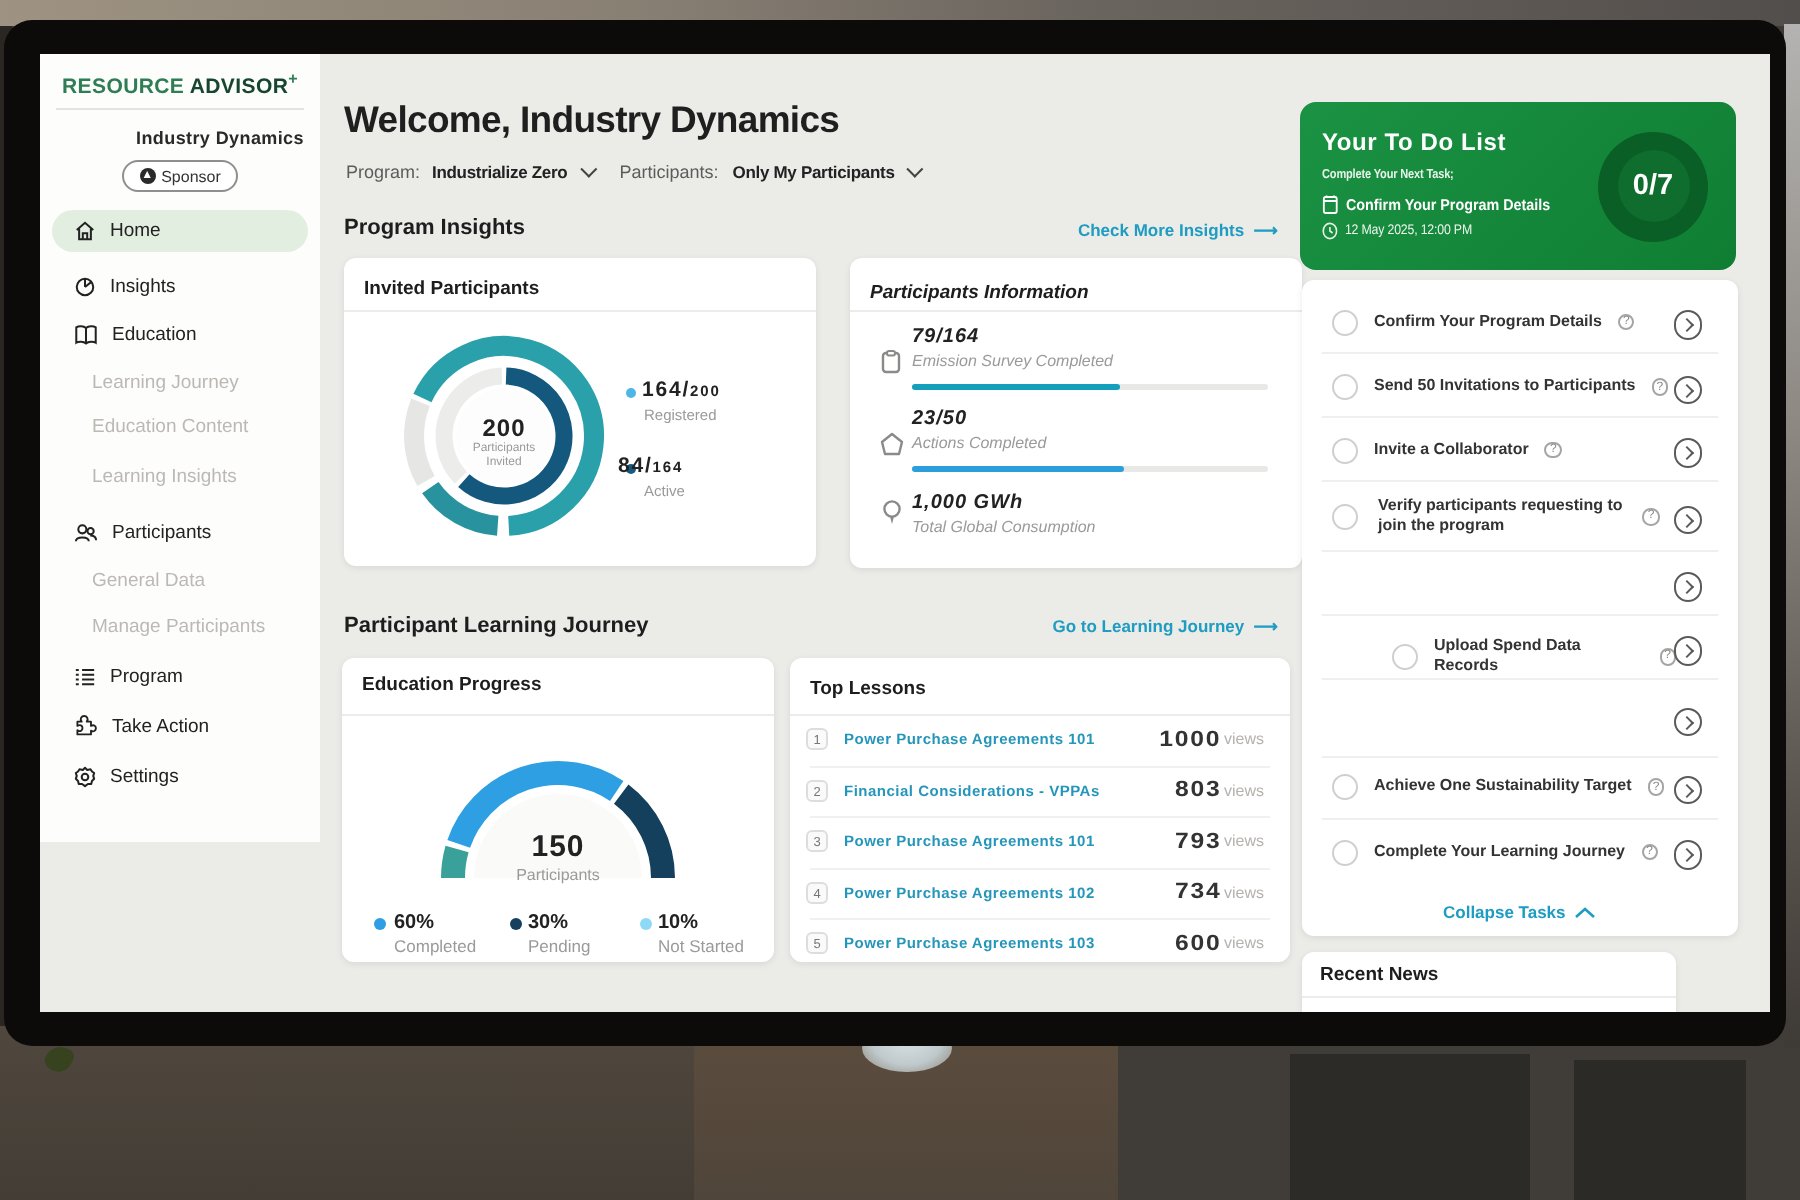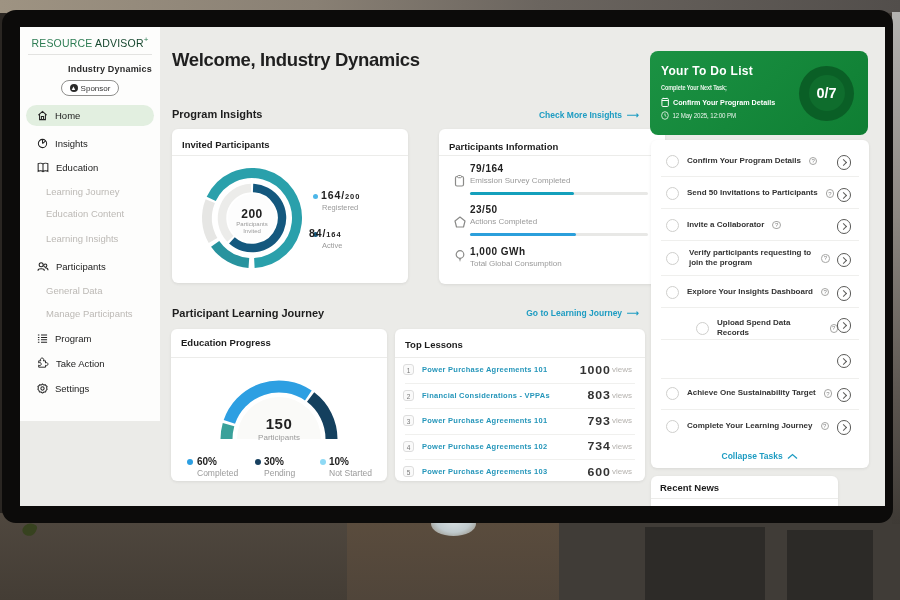--- a/index.html
+++ b/index.html
@@ -15,21 +15,21 @@
 #blk2{left:787px;top:530px;width:86px;height:70px;background:#2c2a27;}
 #leftedge{left:0;top:13px;width:6px;height:500px;background:#2a2622;}
 #stand{left:431px;top:512px;width:45px;height:24px;border-radius:50%;background:radial-gradient(ellipse at 50% 30%,#d9e0e2,#c0cacd 55%,#8d8374);}
 #leaf{left:23px;top:523px;width:13px;height:13px;background:#37421f;border-radius:70% 30% 60% 40%;transform:rotate(25deg);}
 #rightedge{left:892px;top:12px;width:8px;height:512px;background:linear-gradient(to bottom,#b4b3b1,#8c8781 40%,#5c5650 75%,#3e3a35);}
 #bezel{left:2px;top:10px;width:891px;height:513px;background:#0c0b0a;border-radius:14px;}
 
 #screen{left:20px;top:27px;width:865px;height:479px;background:#ebebe8;overflow:hidden;font-family:"Liberation Sans",sans-serif;}
 
 #sidebar{left:0;top:0;width:140px;height:394px;background:#fdfdfc;}
-#logo{left:0;top:7.5px;width:140px;text-align:center;font-size:10.5px;font-weight:400;letter-spacing:.2px;color:#2e7d54;}
+#logo{left:0;top:7.5px;width:140px;text-align:center;font-size:10.5px;font-weight:700;letter-spacing:.2px;color:#2e7d54;}
 #logo .adv{color:#16472e;}
 #logo sup{font-size:8px;}
 .sdiv{left:8px;top:27px;width:124px;height:1px;background:#e3e3e1;}
 #orgname{left:0;top:37px;width:140px;text-align:center;font-size:9px;font-weight:700;color:#2a2a2a;letter-spacing:.2px;padding-left:40px;}
 #sponsor{left:41px;top:53px;width:58px;height:16px;border:1px solid #8f8f8d;border-radius:9px;display:flex;align-items:center;justify-content:center;gap:3px;font-size:8px;color:#333;background:#fff;}
 #sponsor .dot{width:8px;height:8px;border-radius:50%;background:#2a2a2a;color:#fff;font-size:6px;display:flex;align-items:center;justify-content:center;}
 #homepill{left:6px;top:78px;width:128px;height:21px;background:#e2efe0;border-radius:11px;}
 .mi{height:22px;display:flex;align-items:center;gap:7px;font-size:9.5px;font-weight:400;color:#222;left:17px;}
 .mi svg{flex:0 0 auto;}
 .ms{font-size:9.5px;color:#bcb9b5;left:26px;height:20px;display:flex;align-items:center;}
@@ -130,20 +130,28 @@
     <div class="abs mi" style="top:350.5px;">
         <svg width="11" height="11" viewBox="0 0 12 12">
           <circle cx="6" cy="6" r="1.8" fill="none" stroke="#222" stroke-width="1.1"></circle>
           <path d="M6 1 L7.2 2.2 L9 1.8 L9.8 3 L11 3.8 L10.5 5.4 L11 7 L9.8 8.2 L9.4 9.8 L7.6 9.8 L6 11 L4.4 9.8 L2.6 9.8 L2.2 8.2 L1 7 L1.5 5.4 L1 3.8 L2.2 3 L3 1.8 L4.8 2.2 Z" fill="none" stroke="#222" stroke-width="1.1" stroke-linejoin="round"></path>
         </svg>
         <span>Settings</span>
       </div>
   </div>
 
   <h1 class="abs wel">Welcome, Industry Dynamics</h1>
+  <div class="abs" id="filters">
+    <span>Program:</span>
+      <b style="margin-left:6px;">Industrialize Zero</b>
+      <span class="chev"></span>
+    <span style="margin-left:14px;">Participants:</span>
+      <b style="margin-left:7px;">Only My Participants</b>
+      <span class="chev"></span>
+  </div>
   <div class="abs seclbl" style="left:152px;top:81px;">Program Insights</div>
   <div class="abs link" style="right:246px;top:83px;">Check More Insights &nbsp;⟶</div>
 
   <div class="abs card" style="left:152px;top:101.5px;width:236px;height:154px;">
     <div class="ctitle" style="top:10px;">Invited Participants</div>
     <div class="cdiv" style="top:26px;"></div>
     <svg class="abs" style="left:25px;top:34px;" width="110" height="110" viewBox="0 0 110 110">
       <path d="M 16.03 77.50 A 45 45 0 0 1 13.28 38.14" stroke="#e6e6e4" stroke-width="10" fill="none"></path>
       <path d="M 14.22 35.98 A 45 45 0 1 1 57.36 99.94" stroke="#2aa0ab" stroke-width="10" fill="none"></path>
       <path d="M 51.86 99.89 A 45 45 0 0 1 18.14 80.81" stroke="#28939e" stroke-width="10" fill="none"></path>
@@ -155,21 +163,21 @@
       <text x="55" y="69.5" text-anchor="middle" font-size="6" fill="#9a9a9a">Invited</text>
     </svg>
     <div class="abs" style="left:141px;top:65px;width:5px;height:5px;border-radius:50%;background:#4db6e8;"></div>
     <div class="abs" style="left:149px;top:60px;font-size:10.5px;font-weight:800;color:#222;letter-spacing:.9px;">164/<span style="font-size:7.5px;">200</span></div>
     <div class="abs" style="left:150px;top:74px;font-size:7.5px;color:#9a9a9a;">Registered</div>
     <div class="abs" style="left:141px;top:103px;width:5px;height:5px;border-radius:50%;background:#155a80;"></div>
     <div class="abs" style="left:137px;top:98px;font-size:10.5px;font-weight:800;color:#222;letter-spacing:.9px;">84/<span style="font-size:7.5px;">164</span></div>
     <div class="abs" style="left:150px;top:112px;font-size:7.5px;color:#9a9a9a;">Active</div>
   </div>
 
-  <div class="abs card" style="left:419px;top:101.5px;width:226px;height:155px;">
+  <div class="abs card" style="left:405px;top:101.5px;width:226px;height:155px;font-style:italic;">
     <div class="ctitle" style="top:12px;">Participants Information</div>
     <div class="cdiv" style="top:26px;"></div>
     <svg class="abs" style="left:15px;top:46px;" width="11" height="12" viewBox="0 0 11 12">
         <rect x="1.5" y="1.5" width="8" height="9.5" rx="1.5" fill="none" stroke="#8a8a88" stroke-width="1.2"></rect>
         <rect x="3.5" y="0.5" width="4" height="2.2" rx="1" fill="#fff" stroke="#8a8a88" stroke-width="1"></rect>
       </svg>
     <div class="abs" style="left:31px;top:34px;font-size:10px;font-weight:800;color:#222;letter-spacing:.5px;">79/164</div>
     <div class="abs" style="left:31px;top:47px;font-size:8px;color:#9a9a9a;">Emission Survey Completed</div>
     <div class="abs" style="left:31px;top:63px;width:178px;height:3px;border-radius:2px;background:#e8e8e6;"></div>
     <div class="abs" style="left:31px;top:63px;width:104px;height:3px;border-radius:2px;background:#14a0bc;"></div>
@@ -295,25 +303,20 @@
       </div>
       <div class="cvc" style="top:79.25px;"></div>
     <div class="tdiv" style="top:100px;"></div>
     <div class="trow" style="top:107.5px;gap:10px;">
         <span class="cb"></span>
         <span class="tt">Verify participants requesting to<br>join the program</span>
         <span class="qm">?</span>
       </div>
       <div class="cvc" style="top:112.75px;"></div>
     <div class="tdiv" style="top:135px;"></div>
-    <div class="trow" style="top:145.5px;">
-        <span class="cb"></span>
-        <span class="tt">Explore Your Insights Dashboard</span>
-        <span class="qm">?</span>
-      </div>
       <div class="cvc" style="top:146.25px;"></div>
     <div class="tdiv" style="top:167px;"></div>
     <div class="trow" style="top:177.5px;padding-left:30px;">
         <span class="cb"></span>
         <span class="tt">Upload Spend Data Records</span>
         <span class="qm">?</span>
       </div>
       <div class="cvc" style="top:178.25px;"></div>
     <div class="tdiv" style="top:199px;"></div>
       <div class="cvc" style="top:213.75px;"></div>

